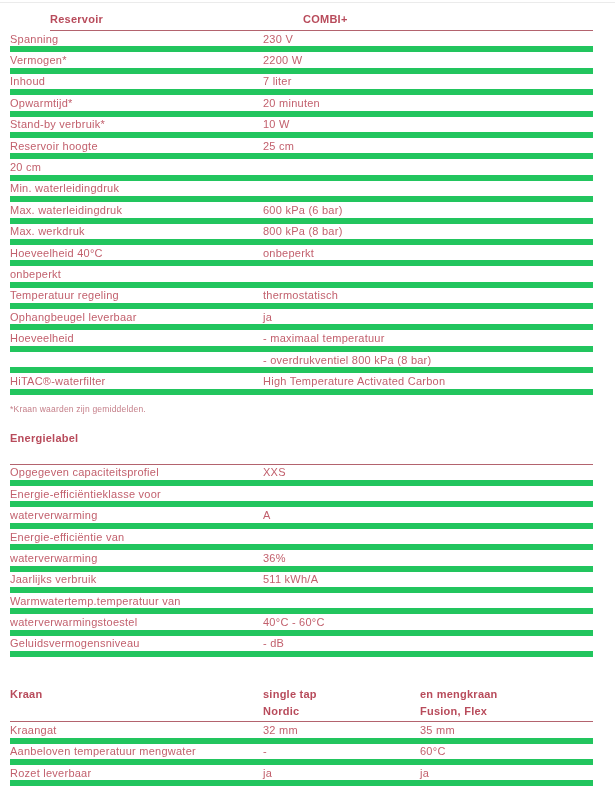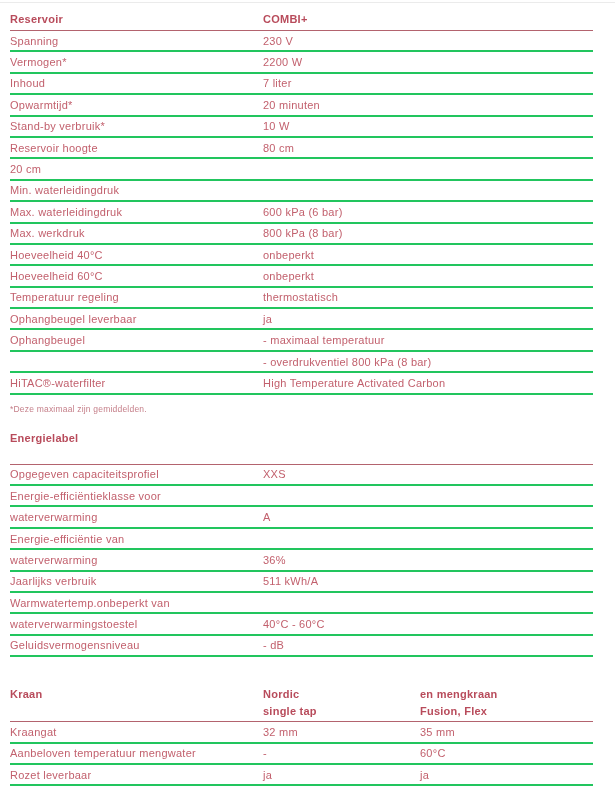--- a/index.html
+++ b/index.html
@@ -17,31 +17,31 @@
     margin-top: 2px;
   }
   .page {
     padding: 4px 22px 0 10px;
   }
   
   .row {
     display: flex;
     align-items: center;
     height: 21.4px;
-    border-bottom: 2px solid #22c55e;
+    border-bottom: 6px solid #22c55e;
     font-size: 11px;
     letter-spacing: 0.25px;
     color: #c2606d;
   }
   .header-row {
     font-weight: bold;
     color: #b84b5b;
     border-bottom: 1.5px solid #b3636e;
   }
-  .t1-header { height: 24px; align-items: flex-end; padding-bottom: 5px; }
+  .t1-header { height: 24px; align-items: flex-end; padding-bottom: 5px; margin-left: 40px; }
   .c1 { width: 253px; flex-shrink: 0; }
   .c2 { flex: 1; }
   .k2 { width: 157px; flex-shrink: 0; }
   .k3 { flex: 1; }
   .footnote {
     margin-top: 9px;
     font-size: 8.5px;
     letter-spacing: 0.2px;
     color: #c57f89;
     height: 11px;
@@ -96,21 +96,21 @@
           <div class="c2">20 minuten</div>
         </div>
 
         <div class="row">
           <div class="c1">Stand-by verbruik*</div>
           <div class="c2">10 W</div>
         </div>
 
         <div class="row">
           <div class="c1">Reservoir hoogte</div>
-          <div class="c2">80 cm</div>
+          <div class="c2">25 cm</div>
         </div>
 
         <div class="row">
           <div class="c2">20 cm</div>
         </div>
 
         <div class="row">
           <div class="c1">Min. waterleidingdruk</div>
         </div>
 
@@ -123,50 +123,49 @@
           <div class="c1">Max. werkdruk</div>
           <div class="c2">800 kPa (8 bar)</div>
         </div>
 
         <div class="row">
           <div class="c1">Hoeveelheid 40°C</div>
           <div class="c2">onbeperkt</div>
         </div>
 
         <div class="row">
-          <div class="c1">Hoeveelheid 60°C</div>
           <div class="c2">onbeperkt</div>
         </div>
 
         <div class="row">
           <div class="c1">Temperatuur regeling</div>
           <div class="c2">thermostatisch</div>
         </div>
 
         <div class="row">
           <div class="c1">Ophangbeugel leverbaar</div>
           <div class="c2">ja</div>
         </div>
 
         <div class="row">
-          <div class="c1">Ophangbeugel</div>
+          <div class="c1">Hoeveelheid</div>
           <div class="c2">- maximaal temperatuur</div>
         </div>
 
         <div class="row">
           <div class="c1"></div>
           <div class="c2">- overdrukventiel 800 kPa (8 bar)</div>
         </div>
 
         <div class="row">
           <div class="c1">HiTAC®-waterfilter</div>
           <div class="c2">High Temperature Activated Carbon</div>
         </div>
       </div>
-    <div class="footnote">*Deze maximaal zijn gemiddelden.</div>
+    <div class="footnote">*Kraan waarden zijn gemiddelden.</div>
   </section>
 
   <section class="section-energy">
     <div class="row header-row energy-header">
       <div class="c1">Energielabel</div>
       <div class="c2"></div>
     </div>
     <div>
 
         <div class="row">
@@ -193,42 +192,42 @@
           <div class="c1">waterverwarming</div>
           <div class="c2">36%</div>
         </div>
 
         <div class="row">
           <div class="c1">Jaarlijks verbruik</div>
           <div class="c2">511 kWh/A</div>
         </div>
 
         <div class="row">
-          <div class="c1">Warmwatertemp.onbeperkt van</div>
+          <div class="c1">Warmwatertemp.temperatuur van</div>
           <div class="c2"></div>
         </div>
 
         <div class="row">
           <div class="c1">waterverwarmingstoestel</div>
           <div class="c2">40°C - 60°C</div>
         </div>
 
         <div class="row">
           <div class="c1">Geluidsvermogensniveau</div>
           <div class="c2">- dB</div>
         </div>
       </div>
   </section>
 
   <section class="section-kraan">
     <div class="kraan-header">
       <div class="c1">Kraan</div>
       <div class="k2">
+        <div>single tap</div>
         <div>Nordic</div>
-        <div>single tap</div>
       </div>
       <div class="k3">
         <div>en mengkraan</div>
         <div>Fusion, Flex</div>
       </div>
     </div>
     <div>
 
         <div class="row">
           <div class="c1">Kraangat</div>

